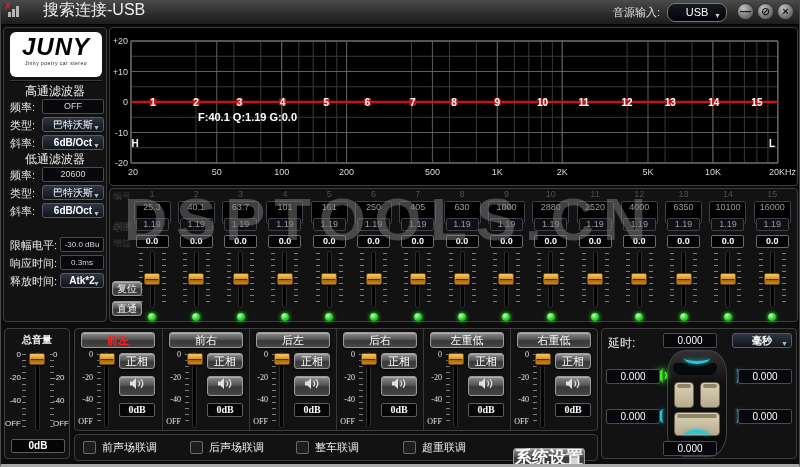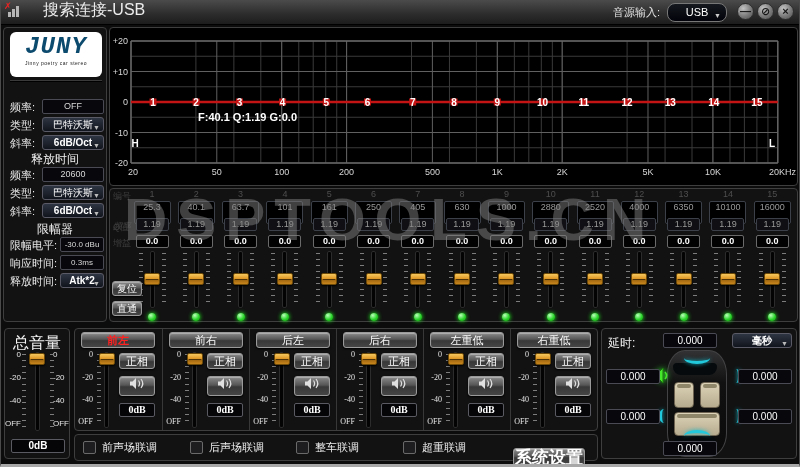--- a/index.html
+++ b/index.html
@@ -18,21 +18,21 @@
   .src-dd{position:absolute;left:666px;top:3px;width:58px;height:17px;border:1px solid #777;border-radius:8px;
       background:linear-gradient(#15181e,#02030a);color:#fff;font-size:11px;text-align:center;line-height:16px;}
   .src-dd .arr{position:absolute;right:5px;top:4px;font-size:7px;color:#ccc;}
   .wbtn{position:absolute;top:3px;width:17px;height:17px;border-radius:50%;border:1px solid #2e2e2e;box-sizing:border-box;
       background:radial-gradient(circle at 35% 30%,#c2c2c2,#7a7a7a 55%,#4f4f4f);
       color:#161616;font-size:11px;font-weight:bold;text-align:center;line-height:15px;}
   
   .panel{position:absolute;background:#121212;border:1px solid #3e3e3e;border-radius:4px;box-sizing:border-box;}
   
   .logo{position:absolute;left:6px;top:4px;width:92px;height:45px;background:#fff;border-radius:6px;text-align:center;overflow:hidden;}
-  .logo .mark{font-family:Liberation Mono, monospace;font-style:italic;font-weight:bold;font-size:24px;color:#0c4a6e;line-height:30px;letter-spacing:1px;}
+  .logo .mark{font-family:Liberation Sans, sans-serif;font-style:italic;font-weight:bold;font-size:24px;color:#000000;line-height:30px;letter-spacing:1px;}
   .logo .sub{font-size:5px;color:#222;letter-spacing:.5px;margin-top:-2px;}
   .sb-div{position:absolute;left:6px;top:52px;width:92px;height:1px;background:#3a3a3a;border-bottom:1px solid #000;}
   .sb-h{position:absolute;width:100%;text-align:center;font-size:12px;color:#f0f0f0;}
   .sb-row{position:absolute;left:4px;width:98px;height:15px;font-size:11px;color:#e8e8e8;}
   .sb-row .lab{position:absolute;left:2px;top:1px;}
   .ibox{background:#07070c;border:1px solid #4a4a55;border-radius:2px;color:#d8d8d8;font-size:9px;
         text-align:center;box-sizing:border-box;}
   .dd{background:linear-gradient(#2e3542,#10141c);border:1px solid #5a5a66;border-radius:3px;color:#fff;
       font-size:10px;text-align:center;box-sizing:border-box;position:relative;}
   .dd .arr{position:absolute;right:3px;top:3px;font-size:7px;color:#bbb;}
@@ -57,21 +57,21 @@
   .eq-col .gv{position:absolute;left:3px;top:46px;width:33px;height:13px;line-height:11px;color:#fff;font-weight:bold;border-color:#6a6a6a;background:#020202;}
   .ticks{position:absolute;width:4px;background:repeating-linear-gradient(to bottom,#7d7d7d 0 1px,transparent 1px 6px);}
   .track{position:absolute;width:5px;background:#030303;border:1px solid #2c2c2c;border-radius:2px;box-sizing:border-box;}
   .handle{position:absolute;width:16px;height:12px;border-radius:2px;border:1px solid #6e4a08;box-sizing:border-box;
       background:linear-gradient(#f6c85e,#e09a28 45%,#9c6410 55%,#c8861c);box-shadow:0 1px 2px #000;}
   .handle:after{content:"";position:absolute;left:1px;right:1px;top:5px;height:1px;background:#4d3305;}
   .led{position:absolute;width:8px;height:8px;border-radius:50%;
       background:radial-gradient(circle at 35% 30%,#b9ffb9,#2ad42a 55%,#0a8f0a);box-shadow:0 0 4px #2f2;}
   .eq-btn{position:absolute;left:2px;width:30px;height:15px;font-size:10px;line-height:14px;}
   
-  .m-title{position:absolute;top:4px;width:100%;text-align:center;font-size:16px;font-weight:normal;color:#f2f2f2;}
+  .m-title{position:absolute;top:4px;width:100%;text-align:center;font-size:10px;font-weight:bold;color:#f2f2f2;}
   .sc-lab{position:absolute;font-size:8px;color:#e6e6e6;width:18px;text-align:right;}
   .gain-box{position:absolute;background:#050508;border:1px solid #5a5a62;border-radius:2px;color:#fff;
       font-size:10px;font-weight:bold;text-align:center;box-sizing:border-box;}
   .ch-strip{position:absolute;top:0;width:87px;height:101px;font-family:Liberation Serif, serif;}
   .ch-strip + .ch-strip{border-left:1px solid #383838;}
   .ch-label{position:absolute;left:6px;top:3px;width:74px;height:16px;font-size:11px;line-height:15px;}
   .ch-label.sel{color:#ff2020;font-weight:bold;}
   .ch-btn{position:absolute;left:44px;width:36px;font-size:11px;}
   .chk-item{position:absolute;top:5px;height:16px;font-size:11px;color:#eee;line-height:15px;}
   .chk-box{position:absolute;left:0;top:1px;width:13px;height:13px;background:#1d1d1f;border:1px solid #6a6a6a;border-radius:2px;box-sizing:border-box;}
@@ -114,46 +114,46 @@
     <div class="wbtn" style="left:756px">⊘</div>
     <div class="wbtn" style="left:776px">×</div>
   </div>
 
   <div class="panel" style="left:2px;top:27px;width:104px;height:295px;">
     <div class="logo">
       <div class="mark">JUNY</div>
       <div class="sub">Jinny poetry car stereo</div>
     </div>
     <div class="sb-div"></div>
+    <div class="sb-h" style="top:55px">高通滤波器</div>
     <div class="sb-row" style="top:71px">
       <span class="lab">频率:</span>
       <span class="sb-ctl ibox">OFF</span>
     </div>
     <div class="sb-row" style="top:89px">
       <span class="lab">类型:</span>
       <span class="sb-ctl dd"><span>巴特沃斯</span><span class="arr">▼</span></span>
     </div>
     <div class="sb-row" style="top:107px">
       <span class="lab">斜率:</span>
       <span class="sb-ctl dd" style="font-weight:bold"><span>6dB/Oct</span><span class="arr">▼</span></span>
     </div>
-    <div class="sb-h" style="top:123px">释放时间</div>
+    <div class="sb-h" style="top:123px">低通滤波器</div>
     <div class="sb-row" style="top:139px">
       <span class="lab">频率:</span>
       <span class="sb-ctl ibox">20600</span>
     </div>
     <div class="sb-row" style="top:157px">
       <span class="lab">类型:</span>
       <span class="sb-ctl dd"><span>巴特沃斯</span><span class="arr">▼</span></span>
     </div>
     <div class="sb-row" style="top:175px">
       <span class="lab">斜率:</span>
       <span class="sb-ctl dd" style="font-weight:bold"><span>6dB/Oct</span><span class="arr">▼</span></span>
     </div>
-    <div class="sb-h" style="top:193px">限幅器</div>
     <div class="sb-row" style="top:209px">
       <span class="lab">限幅电平:</span>
       <span class="sb-ctl ibox" style="width:44px;font-size:8px">-30.0 dBu</span>
     </div>
     <div class="sb-row" style="top:227px">
       <span class="lab">响应时间:</span>
       <span class="sb-ctl ibox" style="width:44px;font-size:8px">0.3ms</span>
     </div>
     <div class="sb-row" style="top:245px">
       <span class="lab">释放时间:</span>

